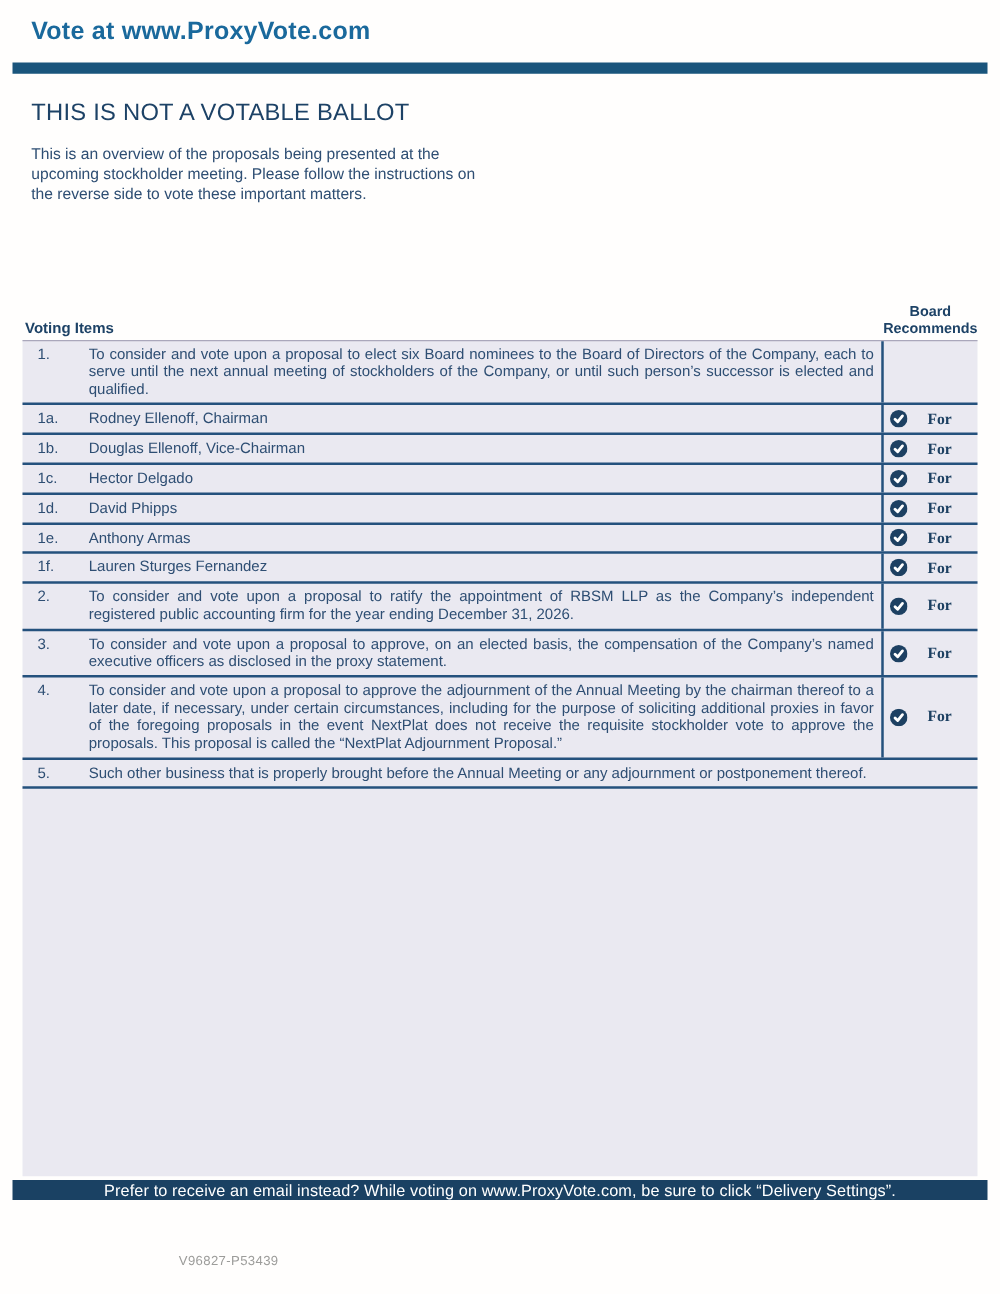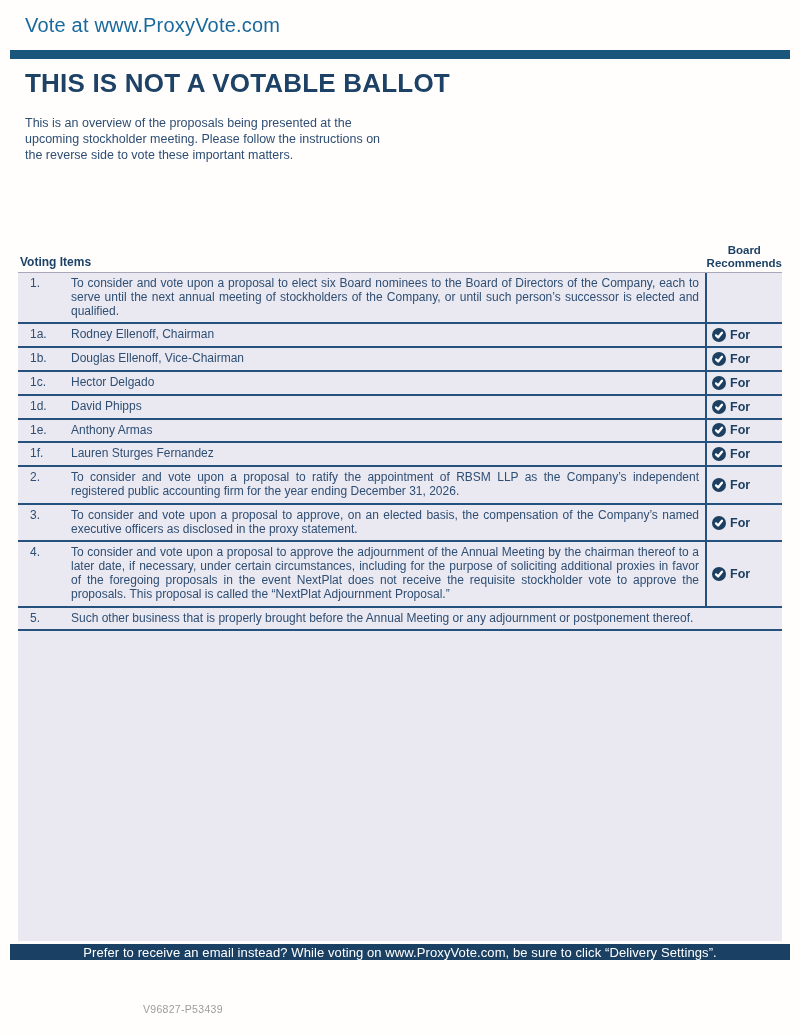--- a/index.html
+++ b/index.html
@@ -17,30 +17,30 @@
   .page{
     position:relative;
     width:800px;height:1035px;
     margin:0 auto;
     background:#fffefd;
     font-family:"Liberation Sans",sans-serif;
     overflow:hidden;
   }
   .brand-title{
     position:absolute;left:25px;top:14px;
-    font-size:20px;font-weight:normal;color:var(--brand_blue);
+    font-size:20px;font-weight:bold;color:var(--brand_blue);
     letter-spacing:0.2px;
   }
   .top-rule{
     position:absolute;left:10px;top:50px;width:780px;height:9px;
     background:var(--rule_blue);
   }
   .ballot-heading{
-    position:absolute;left:25px;top:68px;
-    font-size:26px;font-weight:bold;color:var(--heading_navy);
+    position:absolute;left:25px;top:80px;
+    font-size:19px;font-weight:normal;color:var(--heading_navy);
     letter-spacing:0.2px;
   }
   .intro-text{
     position:absolute;left:25px;top:115px;width:400px;
     font-size:12.5px;line-height:16px;color:var(--navy_text);
     white-space:pre-line;
   }
   .voting-table{
     position:absolute;left:18px;top:244px;width:764px;height:697px;
     display:flex;flex-direction:column;
@@ -70,21 +70,21 @@
   }
   .t-text{
     flex:1;padding:4px 6px 4px 0;
     font-size:12px;line-height:13.8px;color:var(--navy_text);
     text-align:justify;
     margin-left:19px;
   }
   .t-rec{
     flex:0 0 77px;box-sizing:border-box;
     border-left:2px solid var(--border_navy);
-    display:flex;align-items:center;gap:4px;padding-left:5px;
+    display:flex;align-items:center;gap:16px;padding-left:5px;font-family:Liberation Serif, serif;
   }
   .t-row.full .t-text{padding-right:88px;}
   .check-icon{width:14px;height:14px;flex:0 0 14px;}
   .check-icon circle{fill:var(--icon_navy);}
   .check-icon path{stroke:#fff;stroke-width:2.6;fill:none;stroke-linecap:round;stroke-linejoin:round;}
   .rec-label{font-size:12.5px;font-weight:bold;color:var(--icon_navy);}
   .filler{flex:1;border-top:2px solid var(--border_navy);}
   .bottom-banner{
     position:absolute;left:10px;top:944px;width:780px;height:16px;
     background:var(--banner_bg);color:#ffffff;

